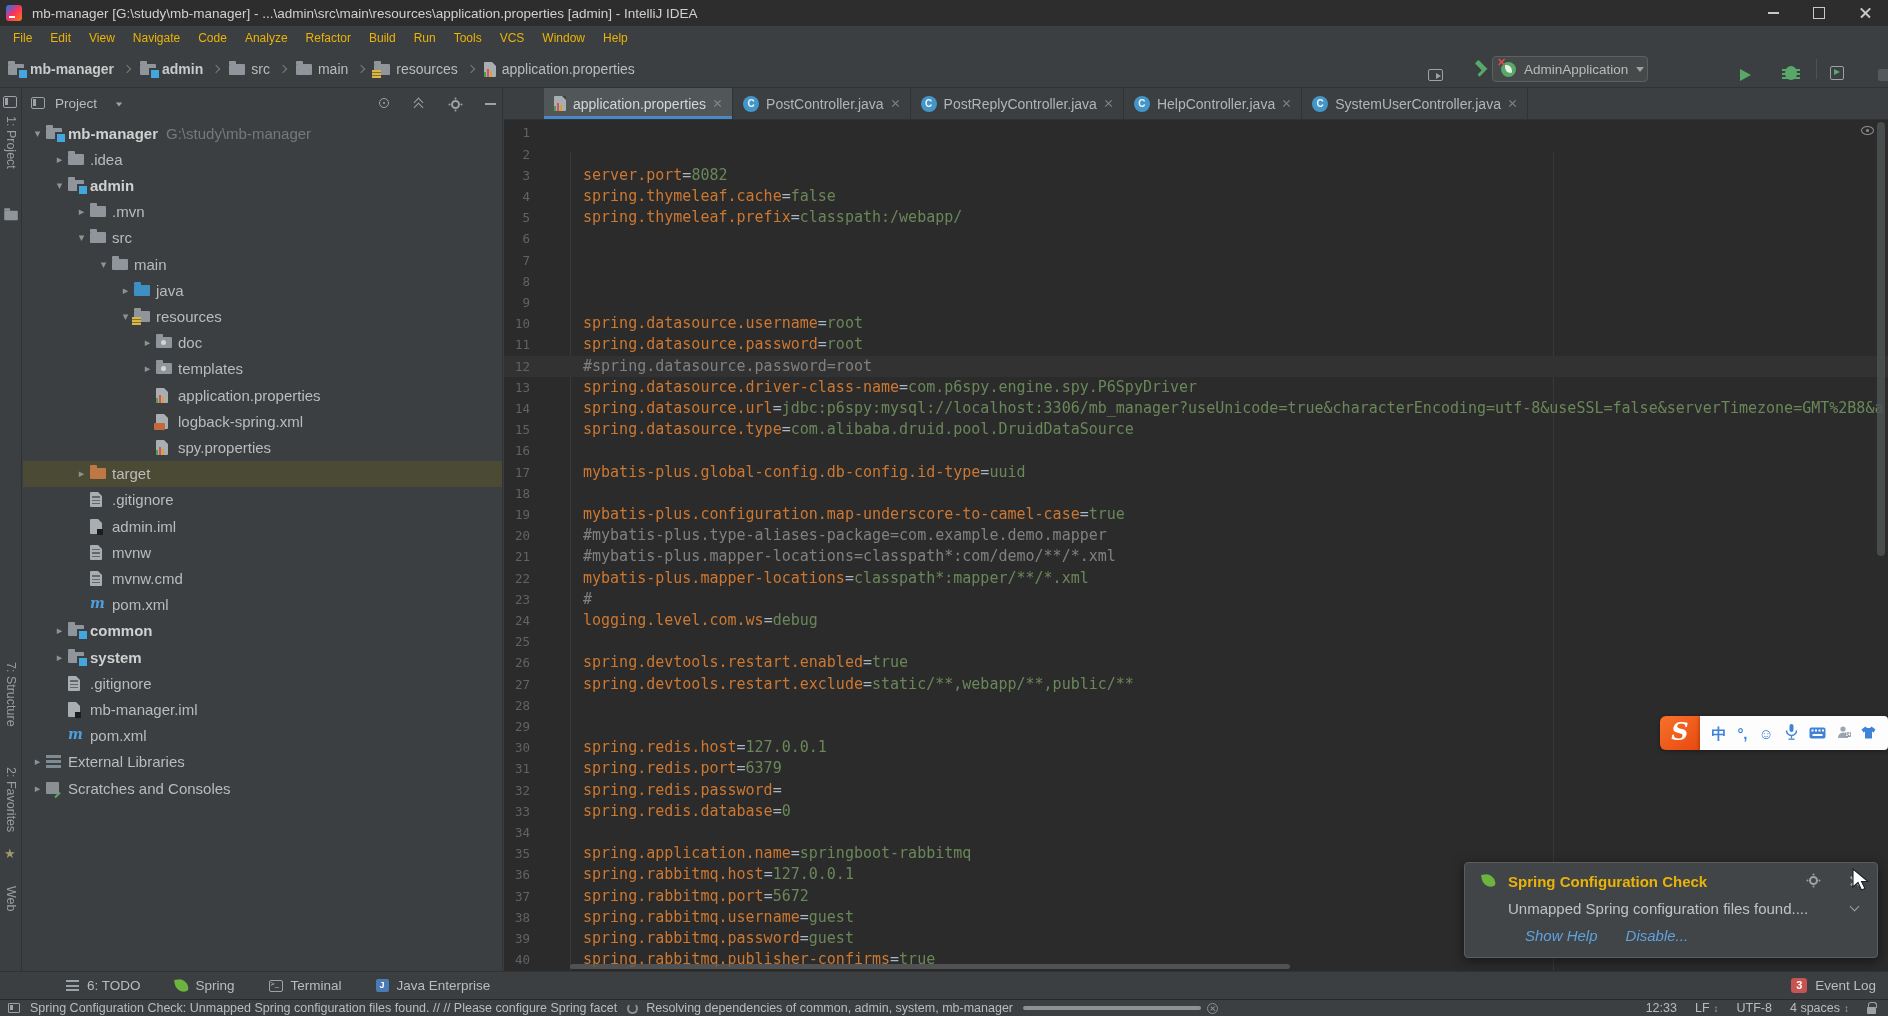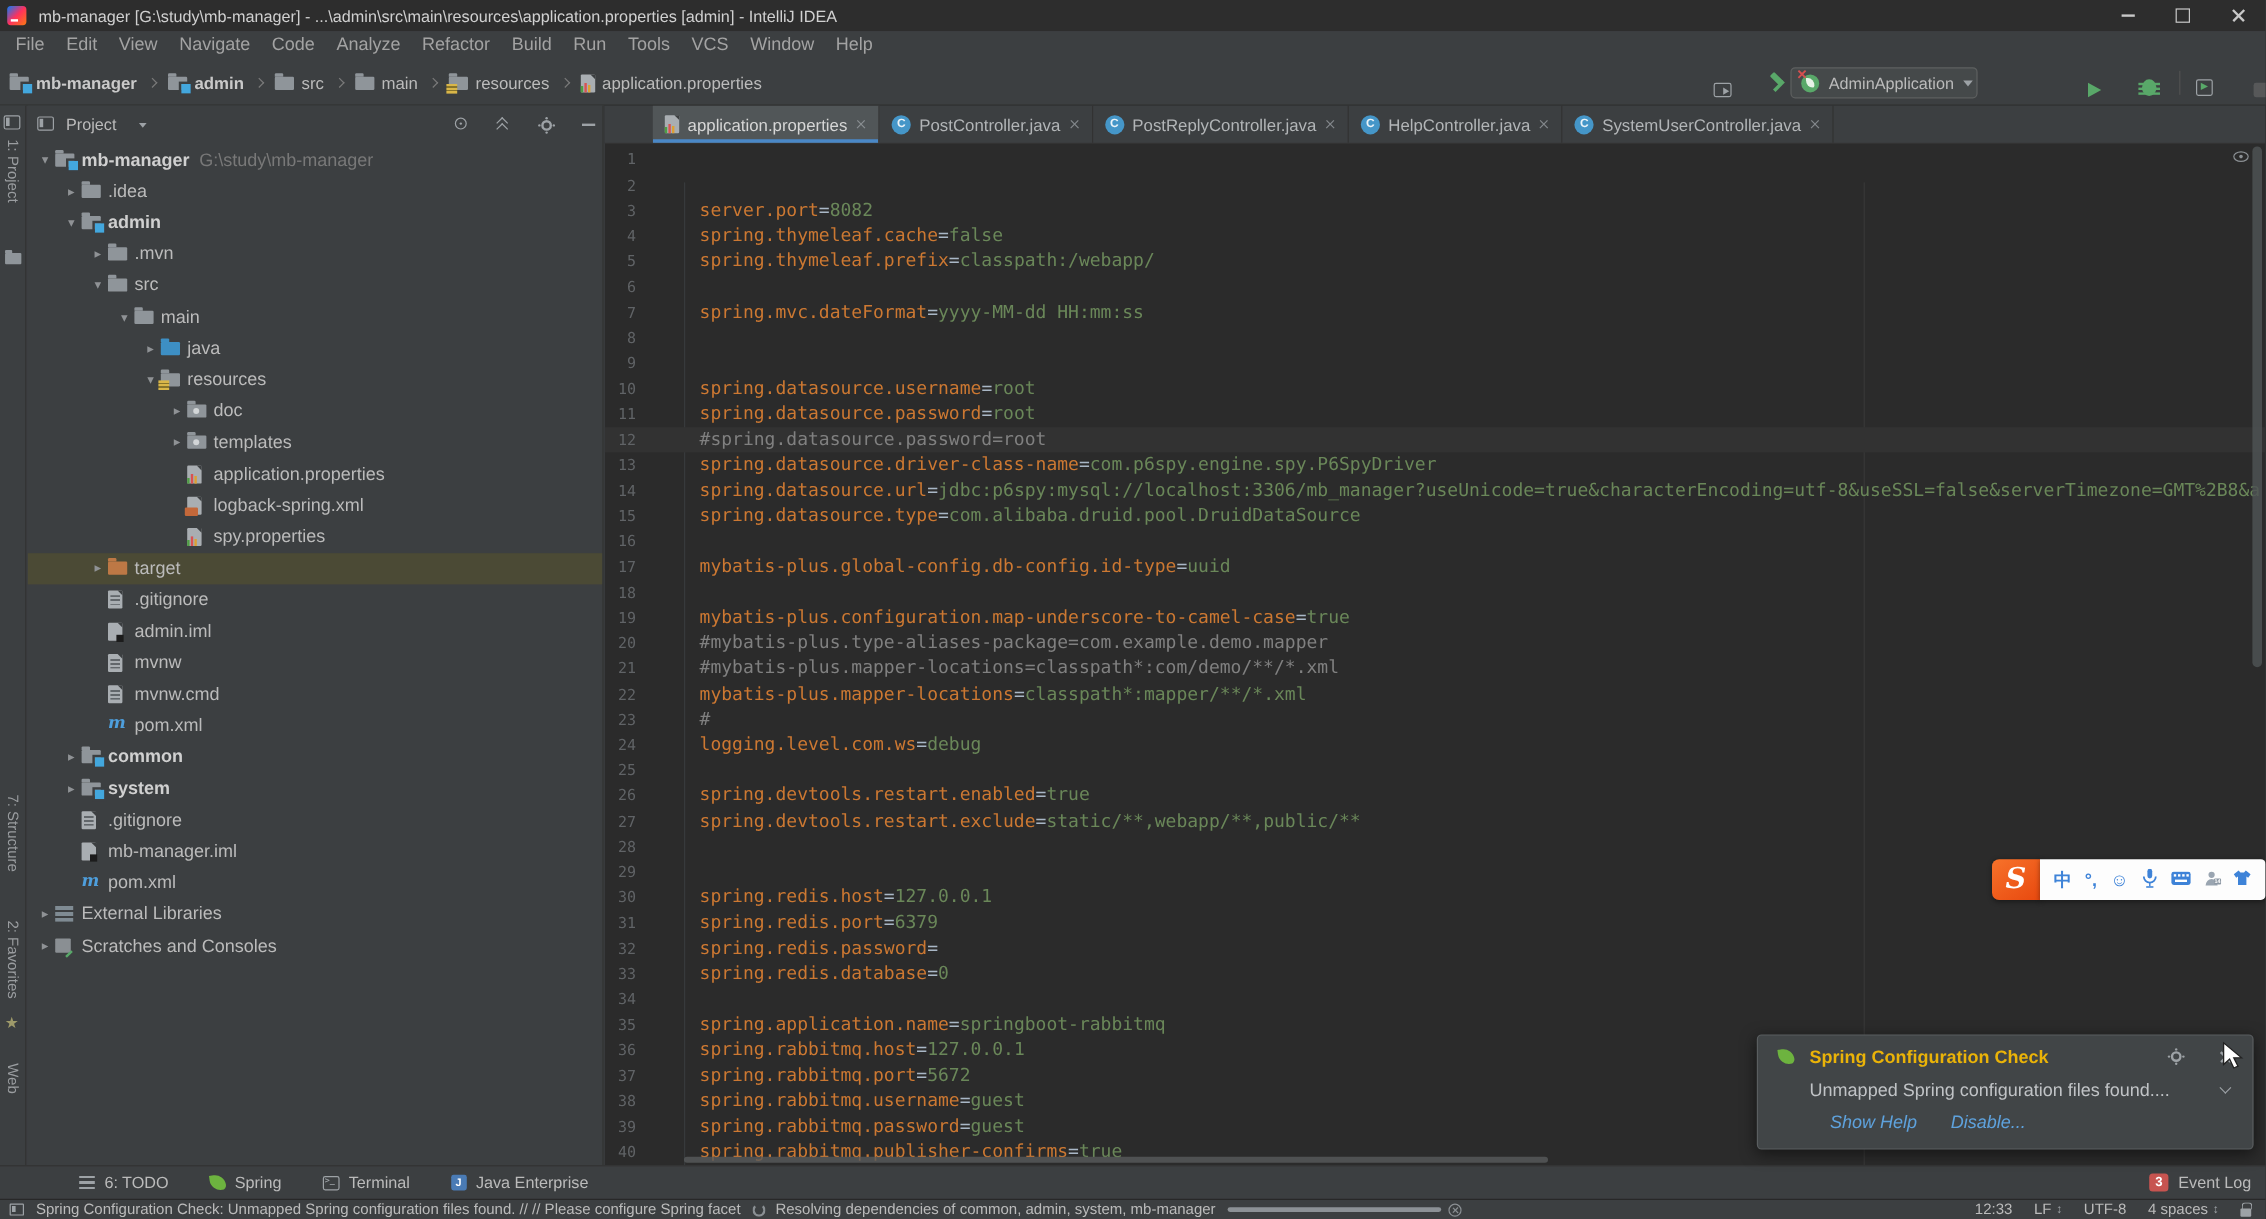--- a/index.html
+++ b/index.html
@@ -13,21 +13,21 @@
   #window-title { font-size:13.5px; color:#d0d0d0; white-space:nowrap; }
   #win-controls { margin-left:auto; display:flex; height:100%; }
   .win-btn { width:46px; height:100%; display:flex; align-items:center; justify-content:center; position:relative; }
   .wc-min::before { content:''; width:11px; height:2px; background:#c8c8c8; }
   .wc-max::before { content:''; width:10px; height:10px; border:1.5px solid #c8c8c8; }
   .wc-close::before, .wc-close::after { content:''; position:absolute; width:13px; height:1.6px; background:#c8c8c8; }
   .wc-close::before { transform:rotate(45deg); } .wc-close::after { transform:rotate(-45deg); }
 
   
   #menubar { position:absolute; left:0; top:26px; width:1888px; height:24px; background:#3c3f41; display:flex; align-items:center; padding-left:4px; }
-  .menu-item { font-size:15px; color:#a3a3a3; padding:0 9px; line-height:24px; }
+  .menu-item { font-size:12px; color:#eab308; padding:0 9px; line-height:24px; }
 
   
   #toolbar { position:absolute; left:0; top:50px; width:1888px; height:38px; background:#3c3f41; border-bottom:1px solid #323232; }
   #breadcrumbs { position:absolute; left:8px; top:0; height:38px; display:flex; align-items:center; }
   .crumb { display:flex; align-items:center; font-size:14px; color:#bbbbbb; }
   .crumb.bold .crumb-label { font-weight:bold; color:#c9c9c9; }
   .crumb-label { margin-left:6px; }
   .crumb-sep { width:6px; height:6px; border-right:1.6px solid #7a7a7a; border-top:1.6px solid #7a7a7a; transform:rotate(45deg); margin:0 10px; }
   #toolbar-right { position:absolute; right:0; top:0; height:38px; width:460px; }
   .tbi { position:absolute; top:50%; transform:translateY(-50%); }
@@ -520,21 +520,20 @@
       <div class="code-row" style="top: 87.2px;">
         <span class="lnum">5</span>
         <span class="ltext"><span class="k">spring.thymeleaf.prefix</span><span class="eq">=</span><span class="v">classpath:/webapp/</span></span>
       </div>
       <div class="code-row" style="top: 108.4px;">
         <span class="lnum">6</span>
         <span class="ltext"></span>
       </div>
       <div class="code-row" style="top: 129.6px;">
         <span class="lnum">7</span>
-        <span class="ltext"><span class="k">spring.mvc.dateFormat</span><span class="eq">=</span><span class="v">yyyy-MM-dd HH:mm:ss</span></span>
       </div>
       <div class="code-row" style="top: 150.8px;">
         <span class="lnum">8</span>
         <span class="ltext"></span>
       </div>
       <div class="code-row" style="top: 172px;">
         <span class="lnum">9</span>
         <span class="ltext"></span>
       </div>
       <div class="code-row" style="top: 193.2px;">

